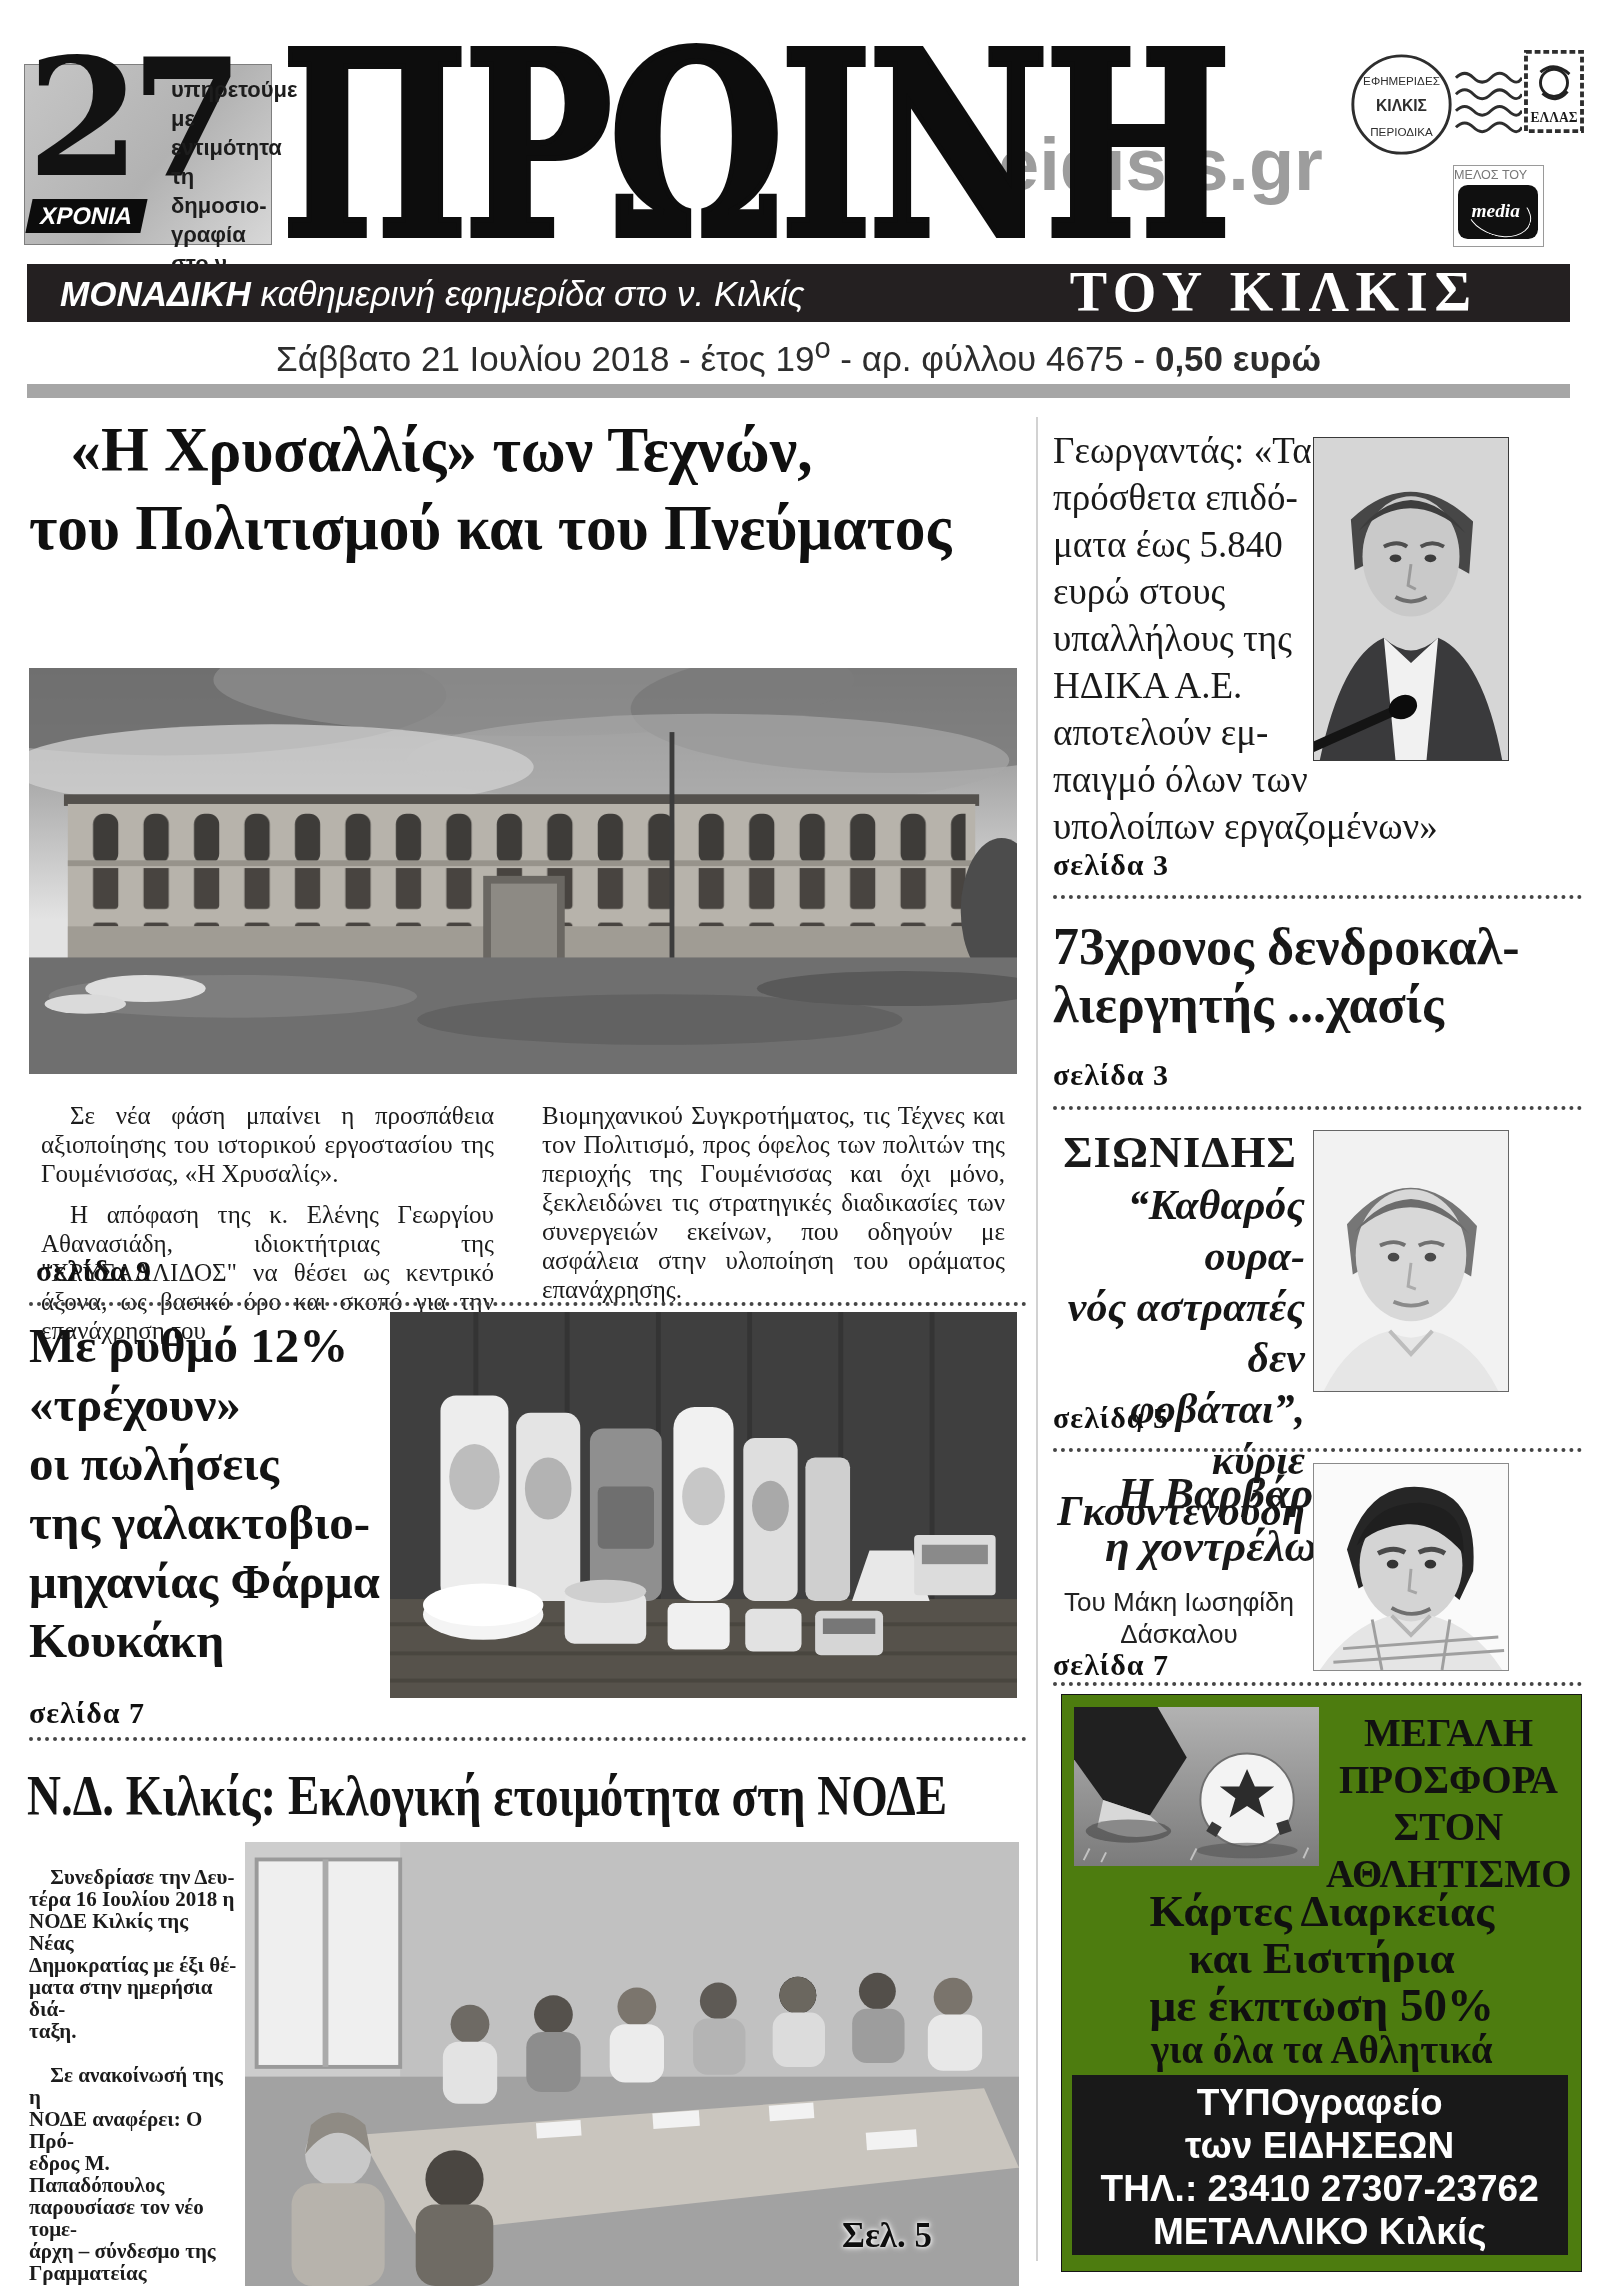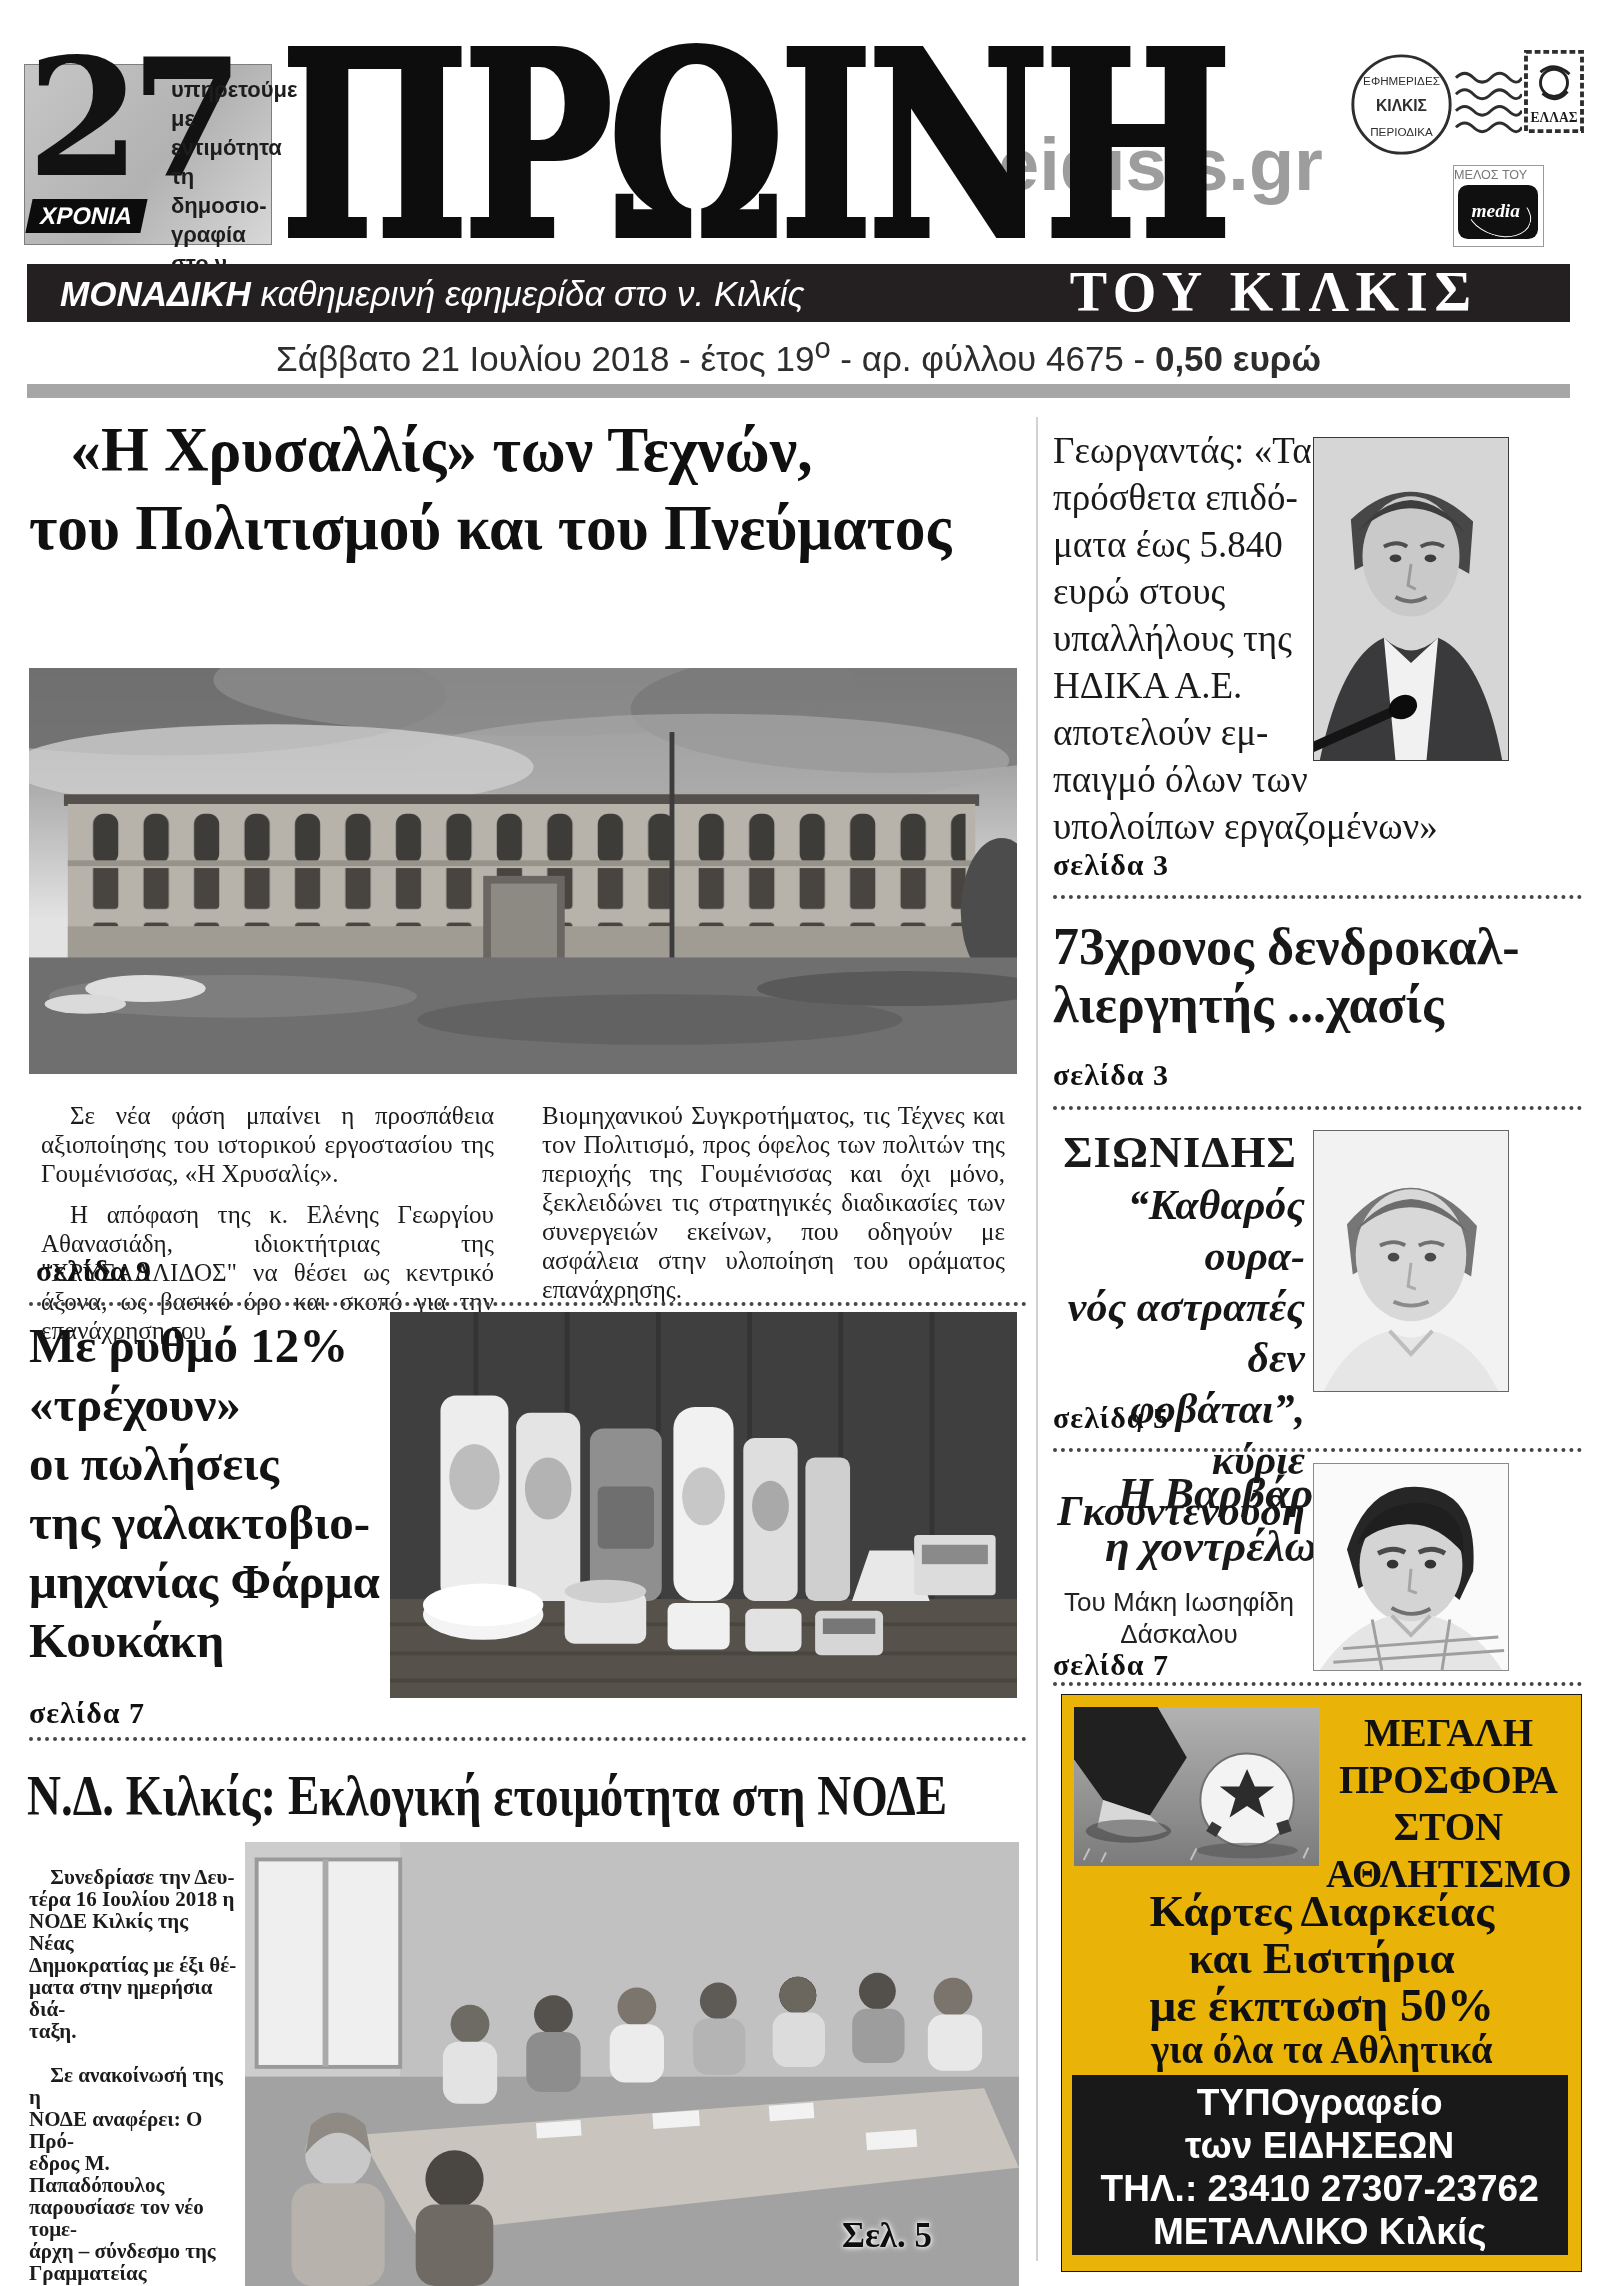--- a/index.html
+++ b/index.html
@@ -82,21 +82,21 @@
   #sionidis-photo{left:1313px;top:1130px;width:194px;height:260px;border:1.9px solid #666;}
   #sionidis-pageref{left:1053px;top:1401px;}
   #dotted-r3{left:1053px;top:1448px;width:529px;}
   #varvara-title{left:1102px;top:1467px;width:252px;text-align:center;
      font:italic 700 45px/53px "Liberation Serif",serif;}
   #varvara-byline{left:1053px;top:1586px;width:252px;text-align:center;
      font:400 26px/32px "Liberation Sans",sans-serif;color:#222;}
   #varvara-pageref{left:1053px;top:1648px;}
   #dotted-r4{left:1053px;top:1682px;width:529px;}
   
-  #ad-box{left:1061px;top:1694px;width:519px;height:576px;border:1.9px solid #161616;background:#eab308;}
+  #ad-box{left:1061px;top:1694px;width:519px;height:576px;border:1.9px solid #161616;background:#4d7c0f;}
   #soccer-photo{position:absolute;left:11.6px;top:11.6px;width:245px;height:159px;}
   #ad-title{position:absolute;left:264px;top:13.6px;width:245px;text-align:center;
      font:800 39px/47px "Liberation Serif",serif;color:#111;}
   .ad-mid{position:absolute;left:7.8px;width:504px;text-align:center;
      font:700 45px "Liberation Serif",serif;color:#101010;}
   #ad-mid1{top:190px;}#ad-mid2{top:237px;}#ad-mid3{top:283px;font-size:47px;}#ad-mid4{top:332px;font-size:39px;}
   #print-box{position:absolute;left:9.7px;top:380px;width:496px;height:180px;background:#191919;
      color:#fff;text-align:center;font:700 37px/43px "Liberation Sans",sans-serif;padding-top:5.8px;box-sizing:border-box;}
   svg{display:block;}
 </style>

